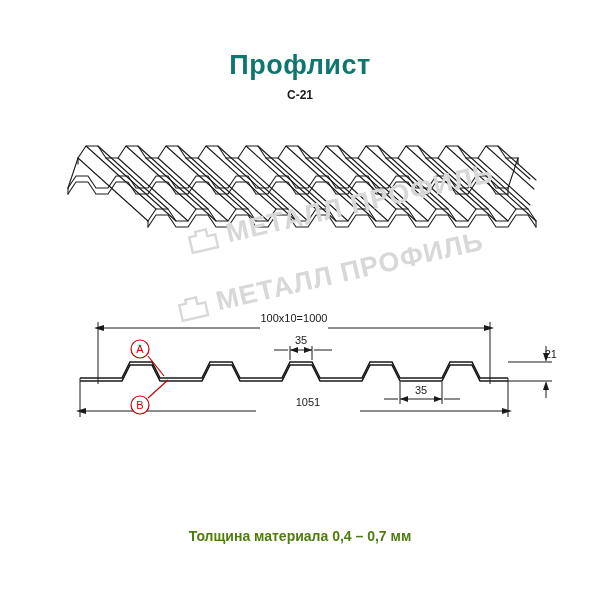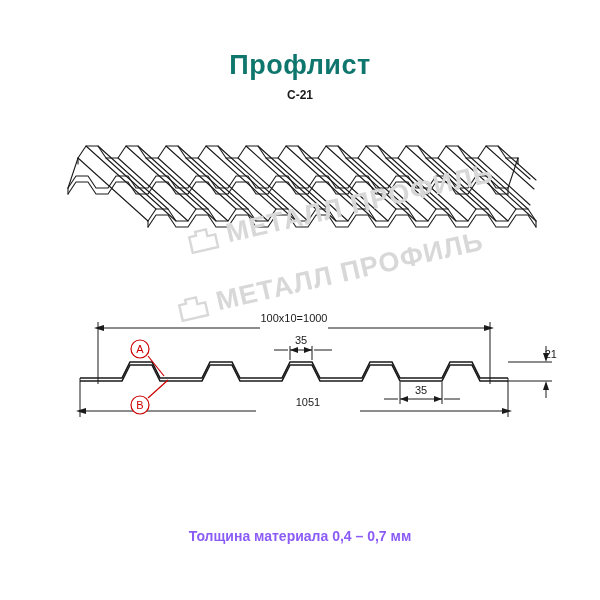--- a/index.html
+++ b/index.html
@@ -42,21 +42,21 @@
     color: #1a1a1a;
   }
   .footer {
     position: absolute;
     top: 528px;
     left: 0;
     width: 600px;
     text-align: center;
     font-size: 14px;
     font-weight: bold;
-    color: #8b5cf6;
+    color: #4d7c0f;
   }
   .iso-wrap {
     position: absolute;
     top: 128px;
     left: 60px;
     width: 480px;
     height: 115px;
   }
   .sect-wrap {
     position: absolute;

